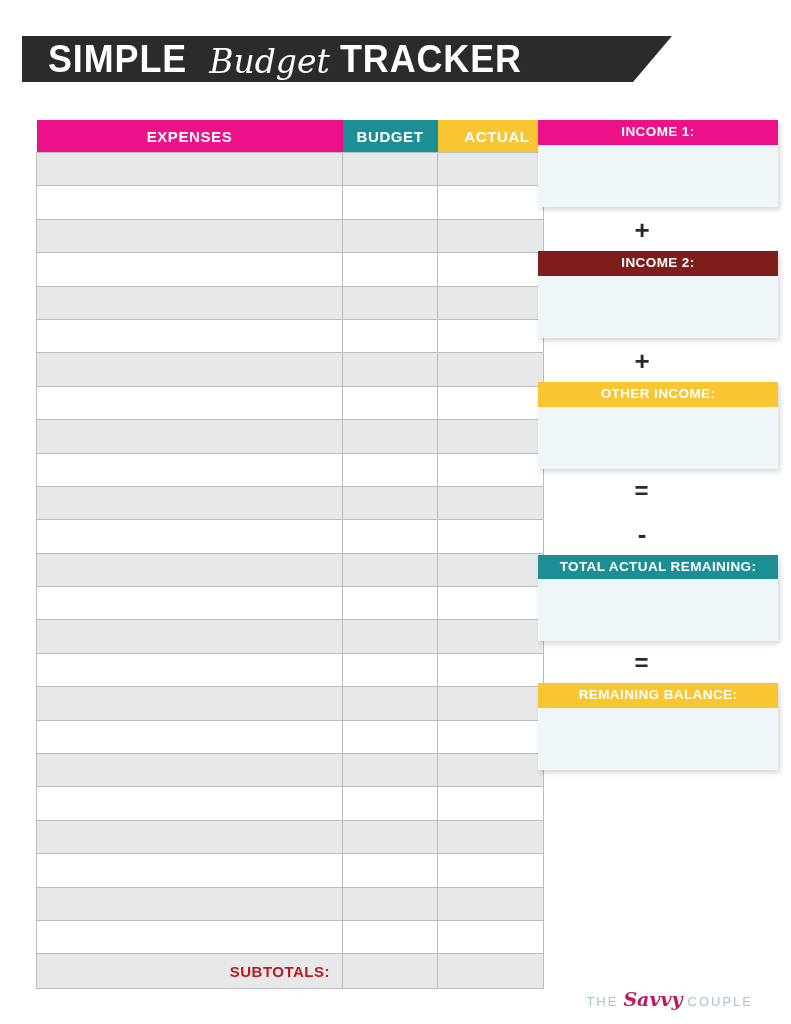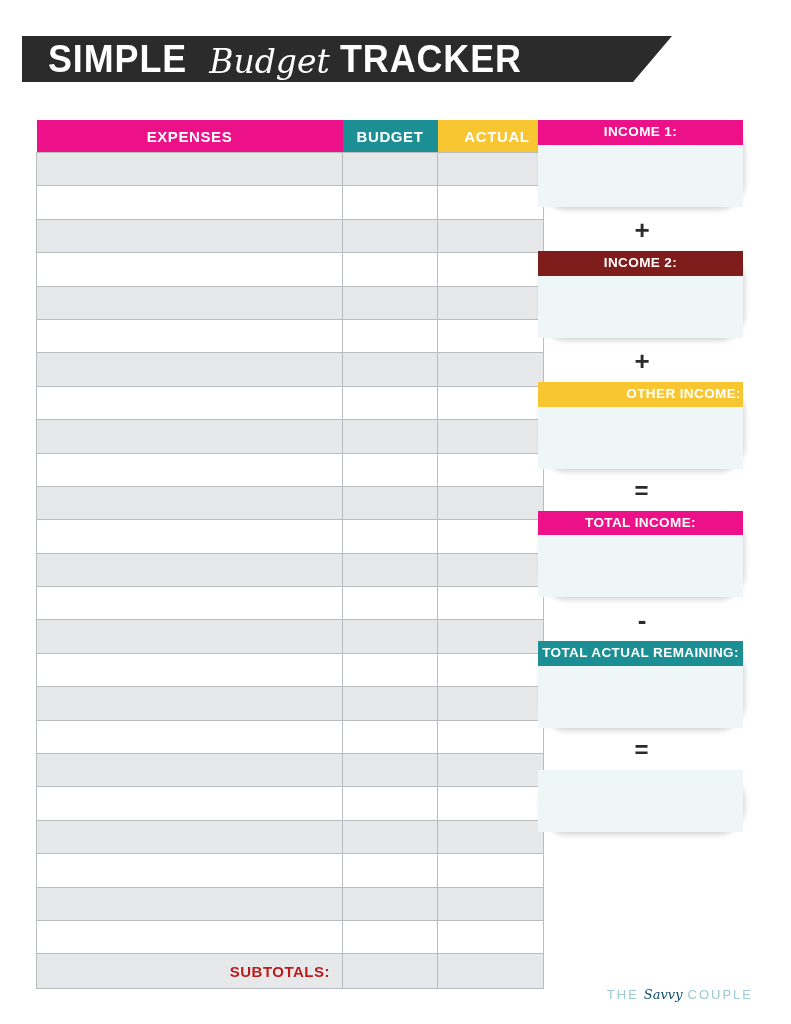--- a/index.html
+++ b/index.html
@@ -103,25 +103,24 @@
   }
 
   
   .right-col {
     position: absolute;
     left: 538px;
     top: 120px;
     width: 212px;
   }
   .money-box {
-    width: 205px;
+    width: 240px;
     margin-bottom: 0;
     box-shadow: 2px 3px 5px rgba(0,0,0,0.16);
     background: #eef6f8;
-    border-radius: 27px;
   }
   .money-box .box-header {
     color: #ffffff;
     font-size: 13.5px;
     font-weight: bold;
     letter-spacing: 0.4px;
     text-align: center;
     padding: 5px 2px 5px 2px;
     line-height: 1.1;
   }
@@ -137,34 +136,35 @@
     line-height: 1;
     padding: 10px 0 8px 0;
     width: 208px;
   }
   .op.eq { font-size: 24px; letter-spacing: 1px; }
 
   
   .brand {
     position: absolute;
     right: 38px;
-    bottom: 22px;
+    bottom: 14px;
     color: #9cc9d4;
     font-size: 13px;
     letter-spacing: 2px;
     display: flex;
     align-items: baseline;
     gap: 5px;
   }
   .brand .script {
     font-family: "DejaVu Serif", serif;
     font-style: italic;
-    font-size: 13px;
+    font-size: 19px;
     letter-spacing: 0px;
-    color: #0c4a6e;
+    color: #be185d;
+    font-weight: bold;
   }
 </style>
 </head>
 <body>
 
 <div class="header-banner">
   <div class="header-title">
     <span class="word-simple">SIMPLE</span>
     <span class="word-script">Budget</span>
     <span class="word-tracker">TRACKER</span>
@@ -318,41 +318,38 @@
   <div class="op">+</div>
 
   <div class="money-box">
     <div class="box-header" style="background:#7f1d1d;">INCOME 2:</div>
     <div class="box-field"></div>
   </div>
 
   <div class="op">+</div>
 
   <div class="money-box">
-    <div class="box-header" style="background:#f8c630;text-align:right;">OTHER INCOME:</div>
+    <div class="box-header" style="background:#f8c630;">OTHER INCOME:</div>
     <div class="box-field"></div>
   </div>
 
   <div class="op eq">=</div>
 
-  <div class="money-box">
-    <div class="box-header" style="background:#ec1089;">TOTAL INCOME:</div>
-    <div class="box-field"></div>
-  </div>
 
   <div class="op">-</div>
 
   <div class="money-box">
     <div class="box-header" style="background:#1b8f93;">TOTAL ACTUAL REMAINING:</div>
     <div class="box-field"></div>
   </div>
 
   <div class="op eq">=</div>
 
   <div class="money-box">
+    <div class="box-header" style="background:#f8c630;">REMAINING BALANCE:</div>
     <div class="box-field"></div>
   </div>
 
 </div>
 
 <div class="brand">
   <span>THE</span>
   <span class="script">Savvy</span>
   <span>COUPLE</span>
 </div>

